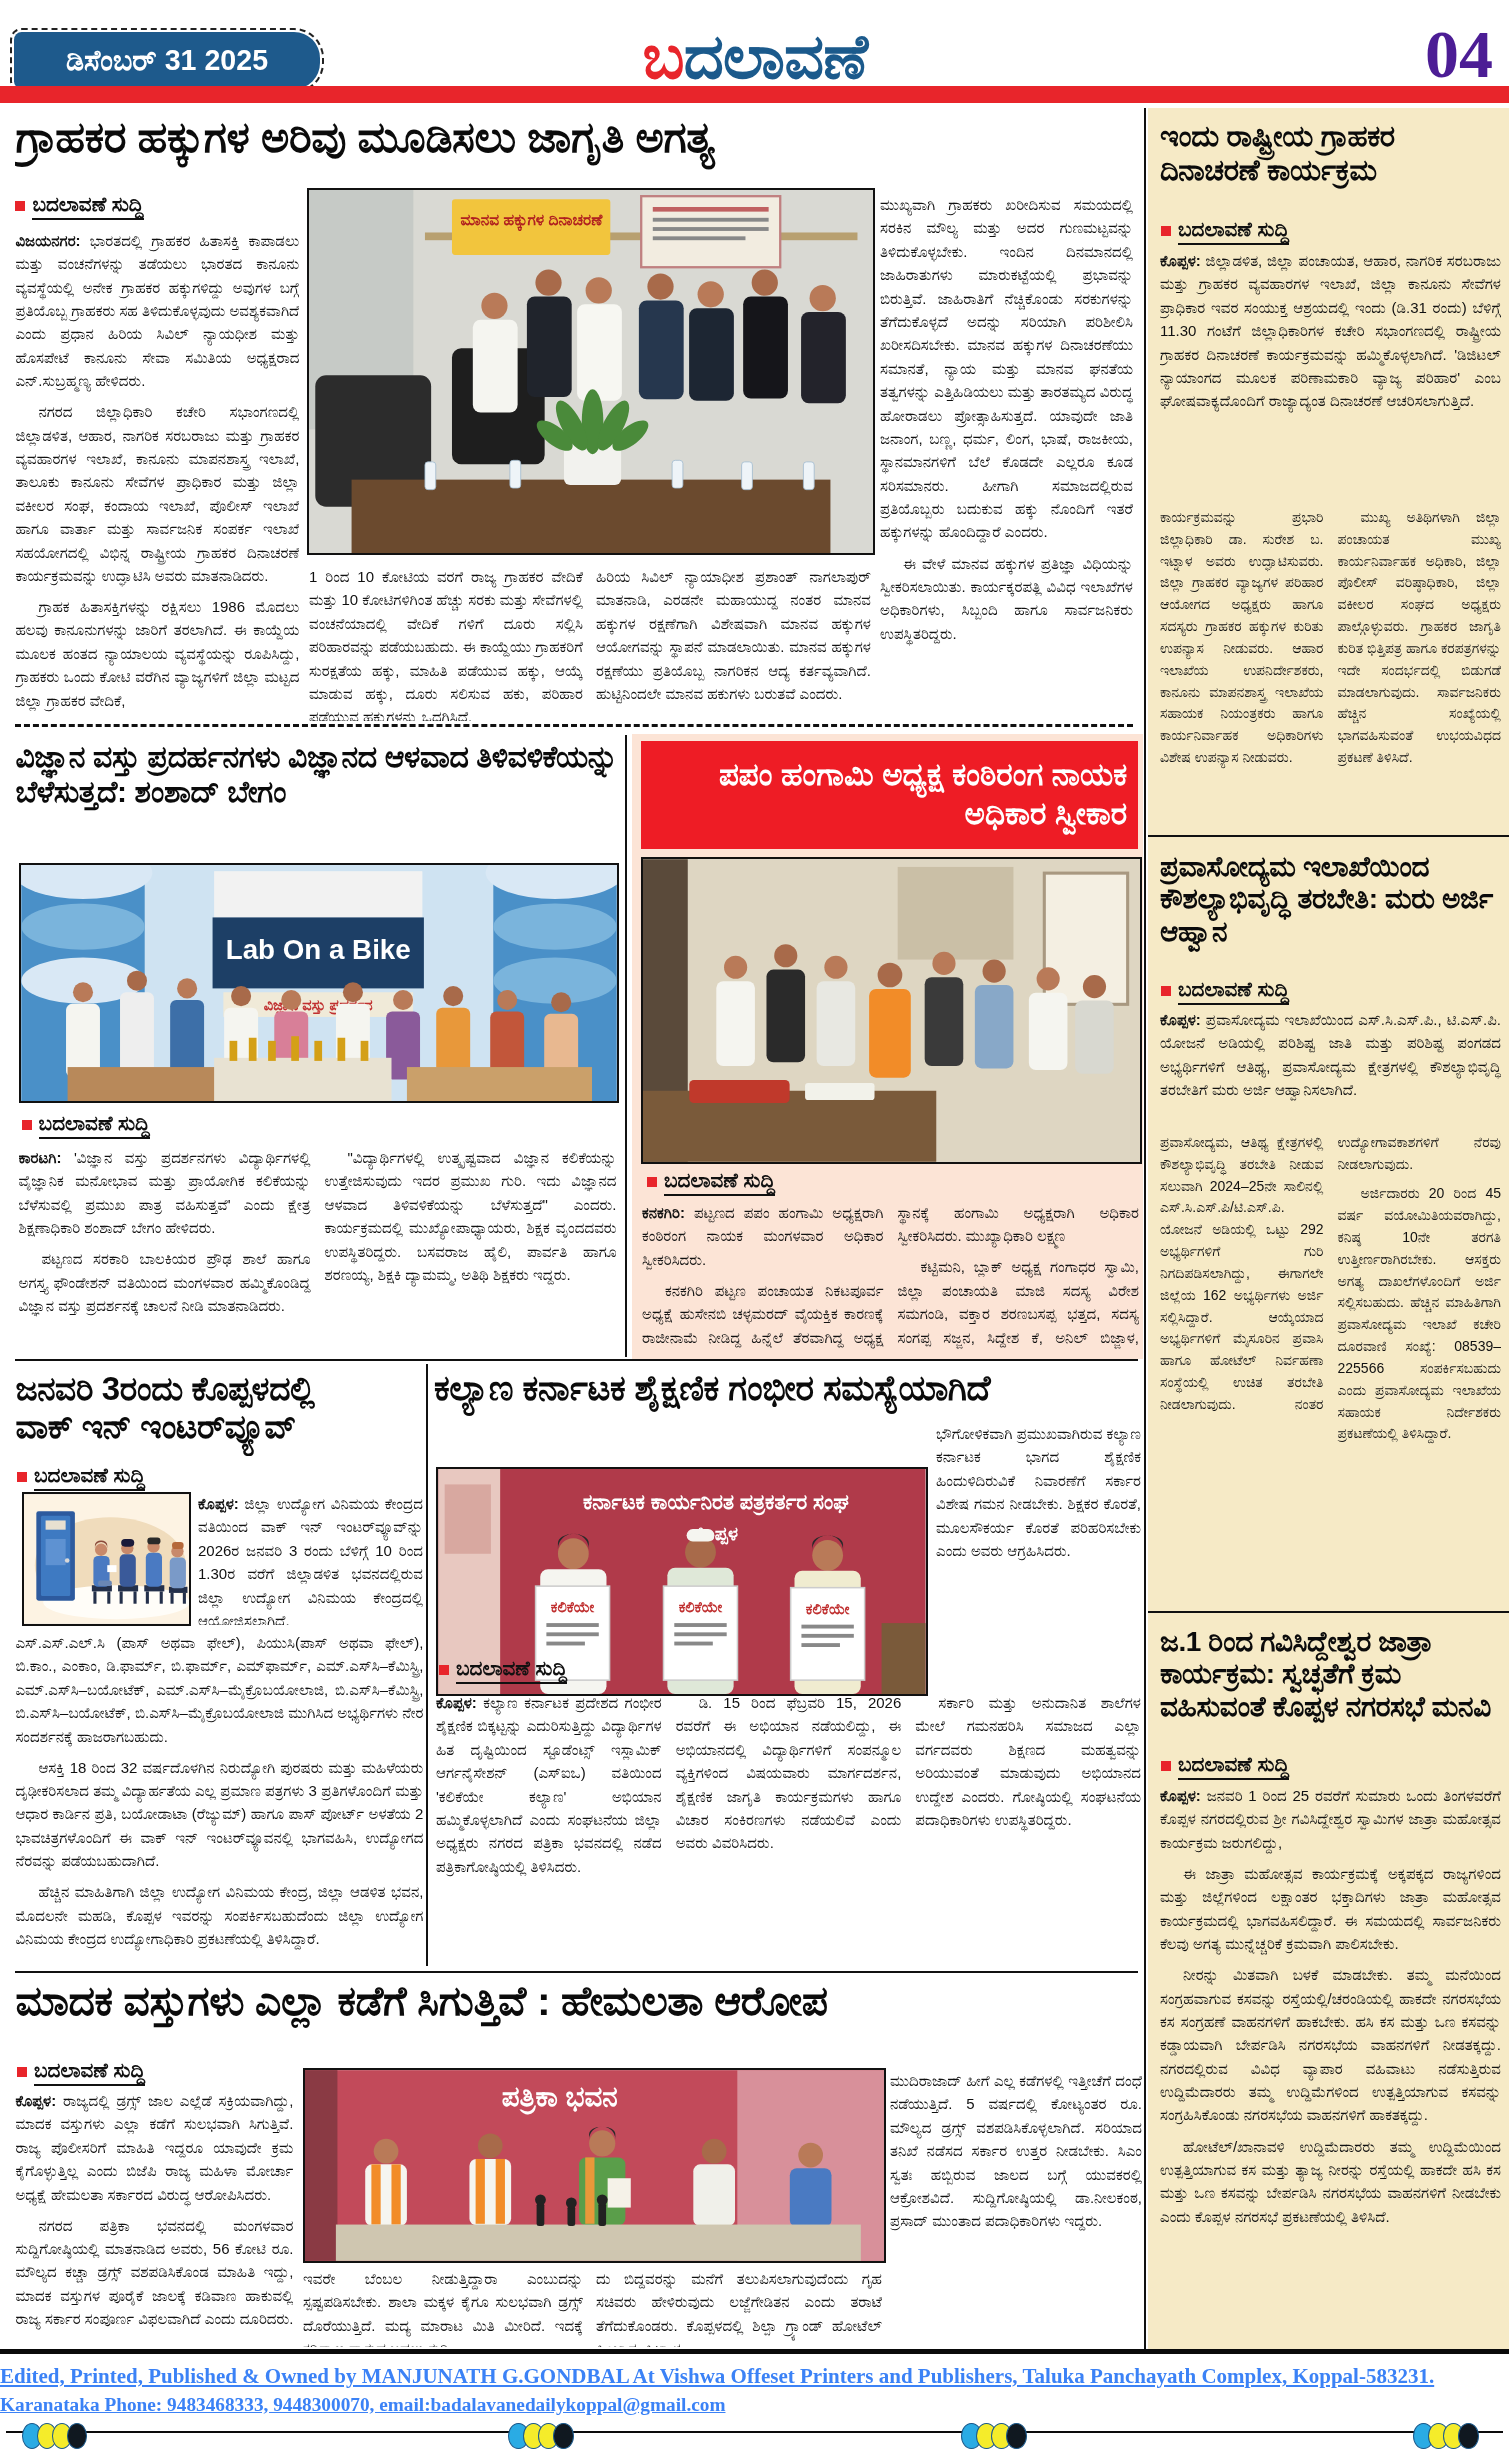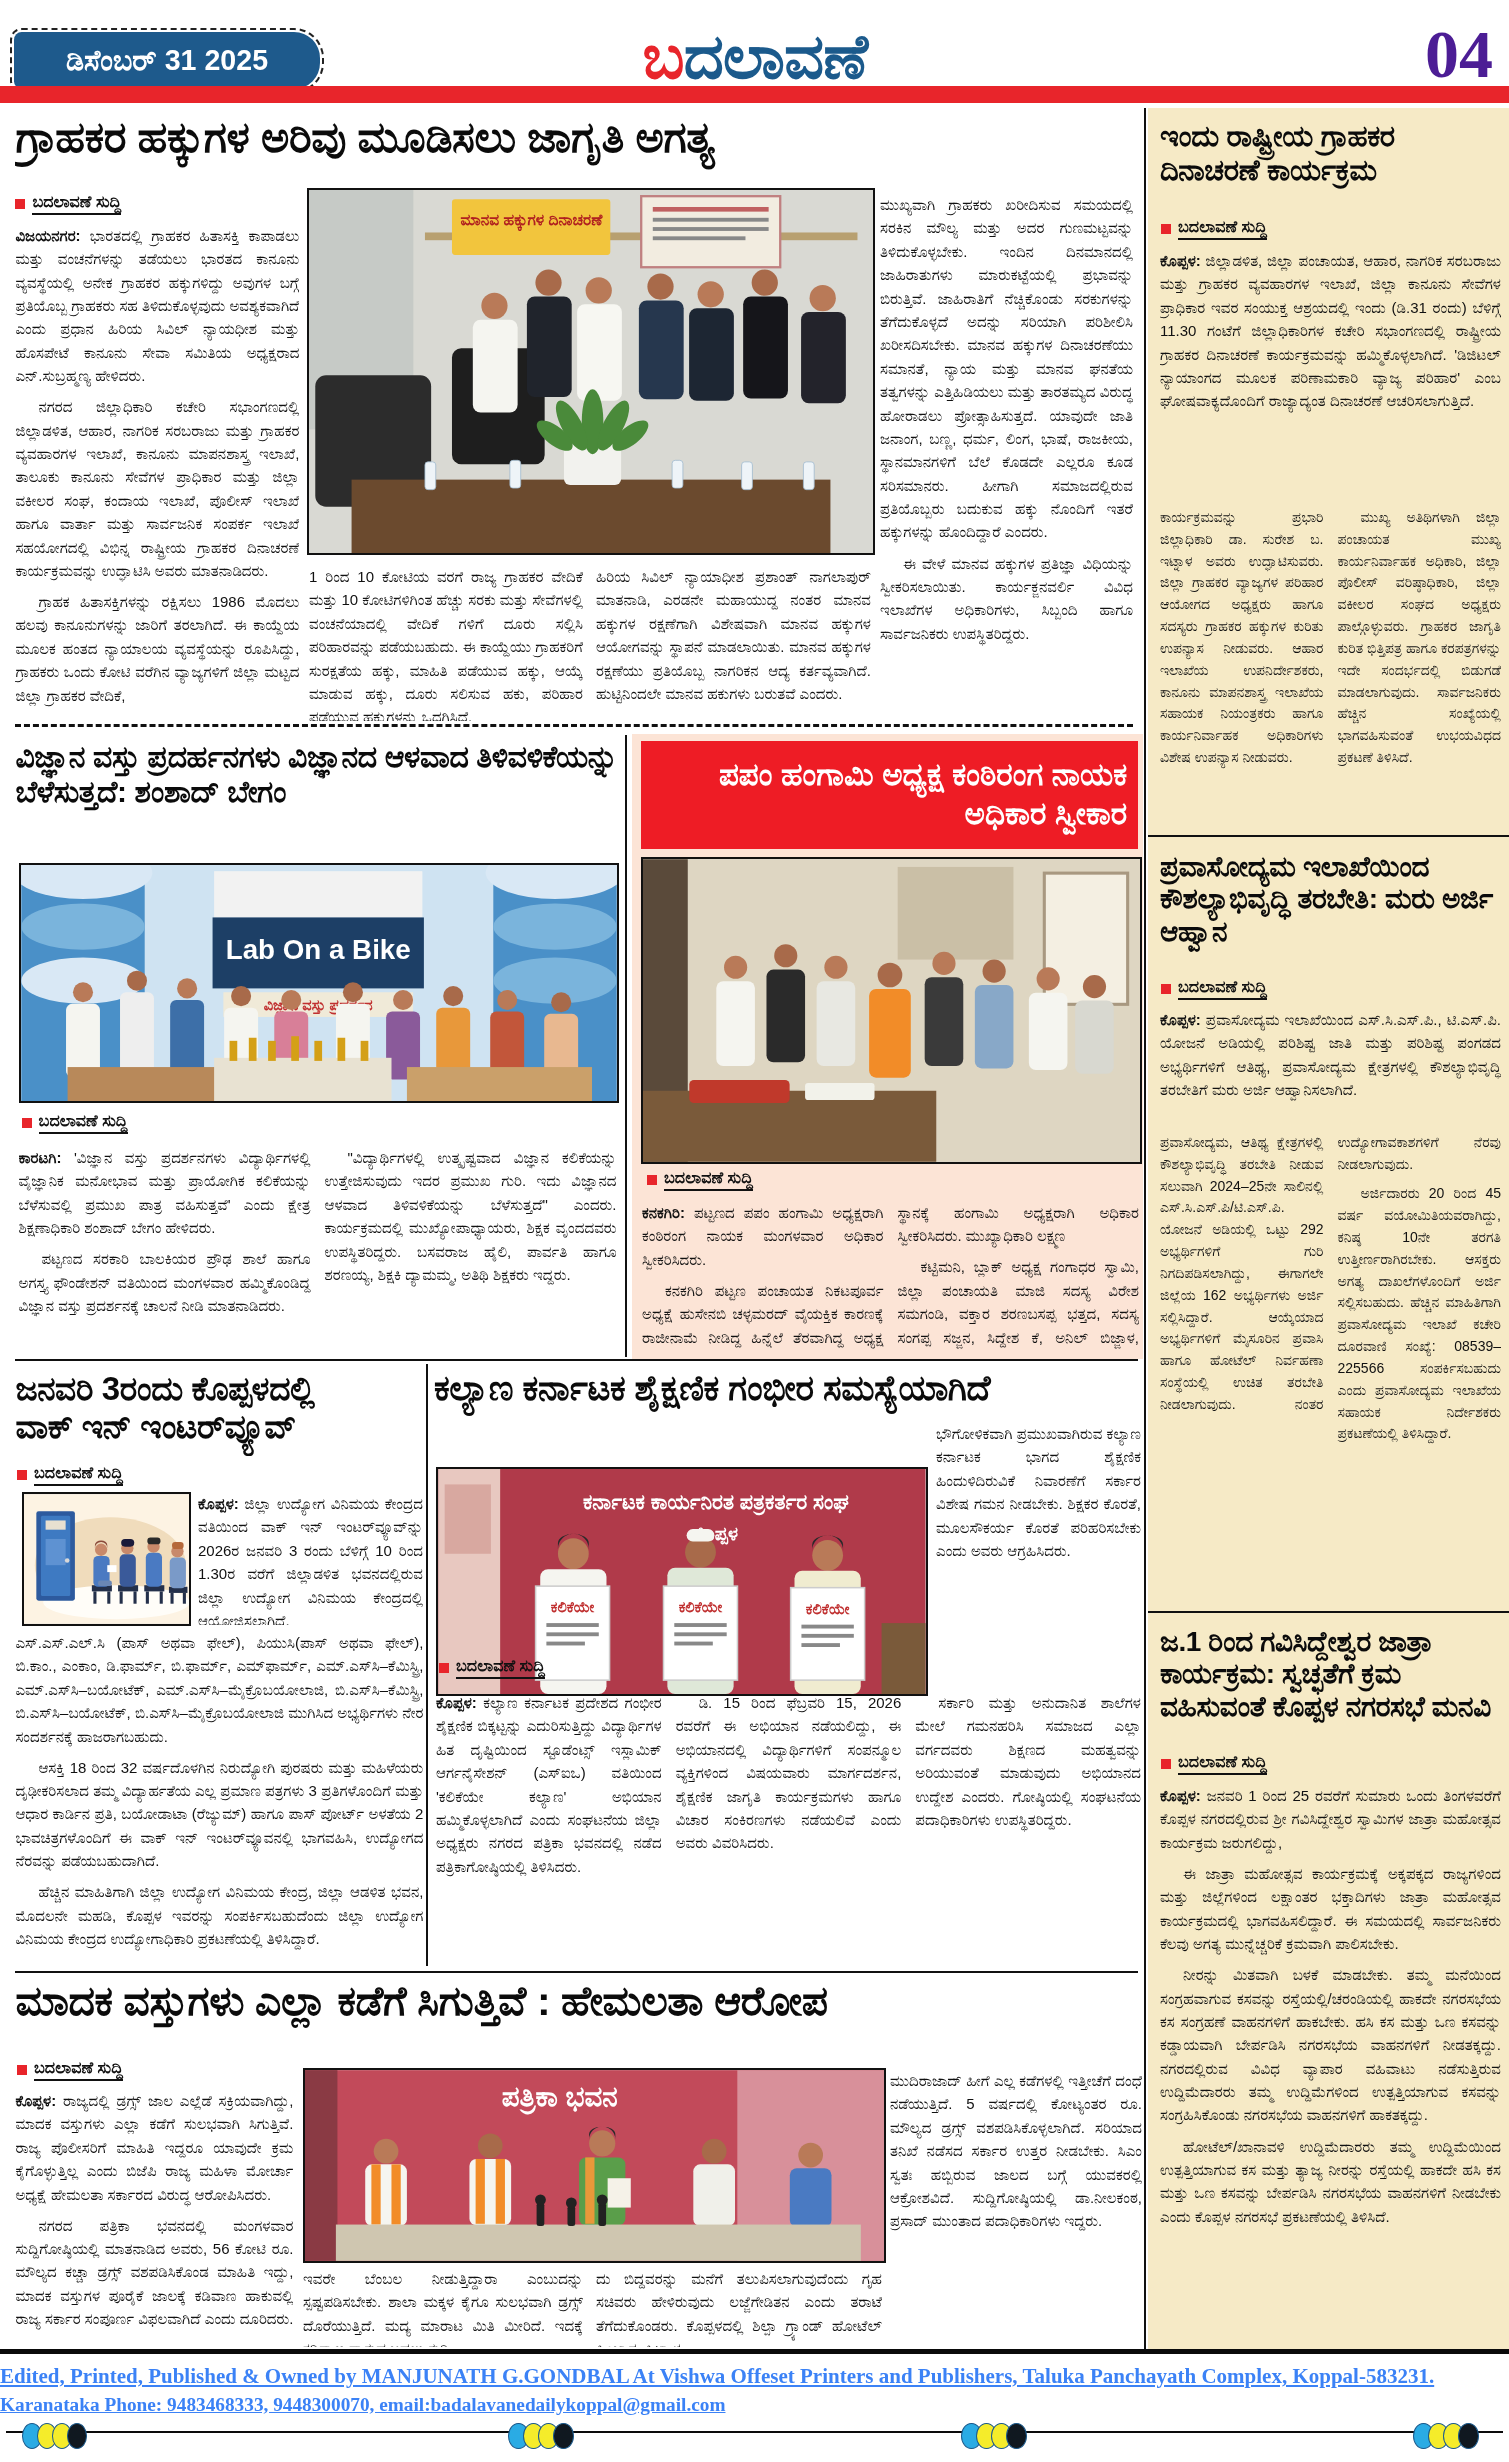--- a/index.html
+++ b/index.html
@@ -16,21 +16,21 @@
   .masthead .m-rest{color:#1b5a8c;}
   .pagenum{right:17px;top:20px;font-family:"Liberation Serif",serif;font-size:68px;font-weight:700;color:#4c1d95;line-height:1;}
   .redbar{left:0;top:86px;width:100%;height:17px;background:#e8252b;}
   
   .hl{font-weight:800;color:#0b0b0b;line-height:1.16;letter-spacing:-0.4px;overflow:hidden;}
   .nowrap{white-space:nowrap;}
   .body-text{font-size:15px;line-height:1.56;text-align:justify;overflow:hidden;}
   .body-text p{margin:0 0 7.7px 0;text-indent:23px;}
   .body-text p.noind{text-indent:0;}
   .dl{font-weight:800;}
-  .byline{display:flex;align-items:center;gap:7px;font-weight:800;font-size:16px;}
+  .byline{display:flex;align-items:center;gap:7px;font-weight:800;font-size:20px;}
   .byline .sq{width:10px;height:10px;background:#e8252b;flex:0 0 auto;}
   .byline .bt{border-bottom:2.3px solid #111;padding-bottom:1.5px;}
   .cols2{column-count:2;column-gap:14px;}
   .cols3{column-count:3;column-gap:14px;}
   .photo-frame{border:2.3px solid #111;background:#ddd;overflow:hidden;}
   .photo-frame svg{display:block;}
   
   .vrule{width:2.3px;background:#111;}
   .hrule{height:2.3px;background:#111;}
   .dashrule{border-top:3.1px dashed #111;}
@@ -127,21 +127,21 @@
   </div>
 
   <div class="abs body-text" style="left:309px;top:565px;width:274px;height:156px;">
     <p class="noind">1 ರಿಂದ 10 ಕೋಟಿಯ ವರಗೆ ರಾಜ್ಯ ಗ್ರಾಹಕರ ವೇದಿಕೆ ಮತ್ತು 10 ಕೋಟಿಗಳಿಗಿಂತ ಹೆಚ್ಚು ಸರಕು ಮತ್ತು ಸೇವೆಗಳಲ್ಲಿ ವಂಚನೆಯಾದಲ್ಲಿ ವೇದಿಕೆ ಗಳಿಗೆ ದೂರು ಸಲ್ಲಿಸಿ ಪರಿಹಾರವನ್ನು ಪಡೆಯಬಹುದು. ಈ ಕಾಯ್ದೆಯು ಗ್ರಾಹಕರಿಗೆ ಸುರಕ್ಷತೆಯ ಹಕ್ಕು, ಮಾಹಿತಿ ಪಡೆಯುವ ಹಕ್ಕು, ಆಯ್ಕೆ ಮಾಡುವ ಹಕ್ಕು, ದೂರು ಸಲಿಸುವ ಹಕು, ಪರಿಹಾರ ಪಡೆಯುವ ಹಕ್ಕುಗಳನ್ನು ಒದಗಿಸಿದೆ.</p>
   </div>
   <div class="abs body-text" style="left:596px;top:565px;width:275px;height:156px;">
     <p class="noind">ಹಿರಿಯ ಸಿವಿಲ್ ನ್ಯಾಯಾಧೀಶ ಪ್ರಶಾಂತ್ ನಾಗಲಾಪುರ್ ಮಾತನಾಡಿ, ಎರಡನೇ ಮಹಾಯುದ್ದ ನಂತರ ಮಾನವ ಹಕ್ಕುಗಳ ರಕ್ಷಣೆಗಾಗಿ ವಿಶೇಷವಾಗಿ ಮಾನವ ಹಕ್ಕುಗಳ ಆಯೋಗವನ್ನು ಸ್ಥಾಪನೆ ಮಾಡಲಾಯಿತು. ಮಾನವ ಹಕ್ಕುಗಳ ರಕ್ಷಣೆಯು ಪ್ರತಿಯೊಬ್ಬ ನಾಗರಿಕನ ಆದ್ಯ ಕರ್ತವ್ಯವಾಗಿದೆ. ಹುಟ್ಟಿನಿಂದಲೇ ಮಾನವ ಹಕುಗಳು ಬರುತವೆ ಎಂದರು.</p>
   </div>
   <div class="abs body-text" style="left:880px;top:193px;width:253px;height:530px;">
     <p class="noind">ಮುಖ್ಯವಾಗಿ ಗ್ರಾಹಕರು ಖರೀದಿಸುವ ಸಮಯದಲ್ಲಿ ಸರಕಿನ ಮೌಲ್ಯ ಮತ್ತು ಅದರ ಗುಣಮಟ್ಟವನ್ನು ತಿಳಿದುಕೊಳ್ಳಬೇಕು. ಇಂದಿನ ದಿನಮಾನದಲ್ಲಿ ಜಾಹಿರಾತುಗಳು ಮಾರುಕಟ್ಟೆಯಲ್ಲಿ ಪ್ರಭಾವನ್ನು ಬಿರುತ್ತಿವೆ. ಜಾಹಿರಾತಿಗೆ ನೆಚ್ಚಿಕೊಂಡು ಸರಕುಗಳನ್ನು ತೆಗೆದುಕೊಳ್ಳದೆ ಅದನ್ನು ಸರಿಯಾಗಿ ಪರಿಶೀಲಿಸಿ ಖರೀಸದಿಸಬೇಕು. ಮಾನವ ಹಕ್ಕುಗಳ ದಿನಾಚರಣೆಯು ಸಮಾನತೆ, ನ್ಯಾಯ ಮತ್ತು ಮಾನವ ಘನತೆಯ ತತ್ವಗಳನ್ನು ಎತ್ತಿಹಿಡಿಯಲು ಮತ್ತು ತಾರತಮ್ಯದ ವಿರುದ್ಧ ಹೋರಾಡಲು ಪ್ರೋತ್ಸಾಹಿಸುತ್ತದೆ. ಯಾವುದೇ ಜಾತಿ ಜನಾಂಗ, ಬಣ್ಣ, ಧರ್ಮ, ಲಿಂಗ, ಭಾಷೆ, ರಾಜಕೀಯ, ಸ್ಥಾನಮಾನಗಳಿಗೆ ಬೆಲೆ ಕೊಡದೇ ಎಲ್ಲರೂ ಕೂಡ ಸರಿಸಮಾನರು. ಹೀಗಾಗಿ ಸಮಾಜದಲ್ಲಿರುವ ಪ್ರತಿಯೊಬ್ಬರು ಬದುಕುವ ಹಕ್ಕು ನೊಂದಿಗೆ ಇತರೆ ಹಕ್ಕುಗಳನ್ನು ಹೊಂದಿದ್ದಾರೆ ಎಂದರು.</p>
-    <p>ಈ ವೇಳೆ ಮಾನವ ಹಕ್ಕುಗಳ ಪ್ರತಿಜ್ಞಾ ವಿಧಿಯನ್ನು ಸ್ವೀಕರಿಸಲಾಯಿತು. ಕಾರ್ಯಕ್ಜನವರ್ಲಿ ವಿವಿಧ ಇಲಾಖೆಗಳ ಅಧಿಕಾರಿಗಳು, ಸಿಬ್ಬಂದಿ ಹಾಗೂ ಸಾರ್ವಜನಿಕರು ಉಪಸ್ಥಿತರಿದ್ದರು.</p>
+    <p>ಈ ವೇಳೆ ಮಾನವ ಹಕ್ಕುಗಳ ಪ್ರತಿಜ್ಞಾ ವಿಧಿಯನ್ನು ಸ್ವೀಕರಿಸಲಾಯಿತು. ಕಾರ್ಯಕ್ಕರಪತ್ಲಿ ವಿವಿಧ ಇಲಾಖೆಗಳ ಅಧಿಕಾರಿಗಳು, ಸಿಬ್ಬಂದಿ ಹಾಗೂ ಸಾರ್ವಜನಿಕರು ಉಪಸ್ಥಿತರಿದ್ದರು.</p>
   </div>
 
   <div class="abs dashrule" style="left:15.4px;top:724px;width:1118px;"></div>
 
   <div class="abs hl" style="left:15.4px;top:740px;width:607px;height:114px;font-size:30px;">ವಿಜ್ಞಾನ ವಸ್ತು ಪ್ರದರ್ಹನಗಳು ವಿಜ್ಞಾನದ ಆಳವಾದ ತಿಳಿವಳಿಕೆಯನ್ನು ಬೆಳೆಸುತ್ತದೆ: ಶಂಶಾದ್ ಬೇಗಂ</div>
 
   <div class="abs photo-frame" style="left:18.5px;top:863px;width:596px;height:236px;">
     <svg width="596" height="236" viewBox="0 0 772 306">
       <rect width="772" height="306" fill="#cfe3f2"></rect>
       <g>

